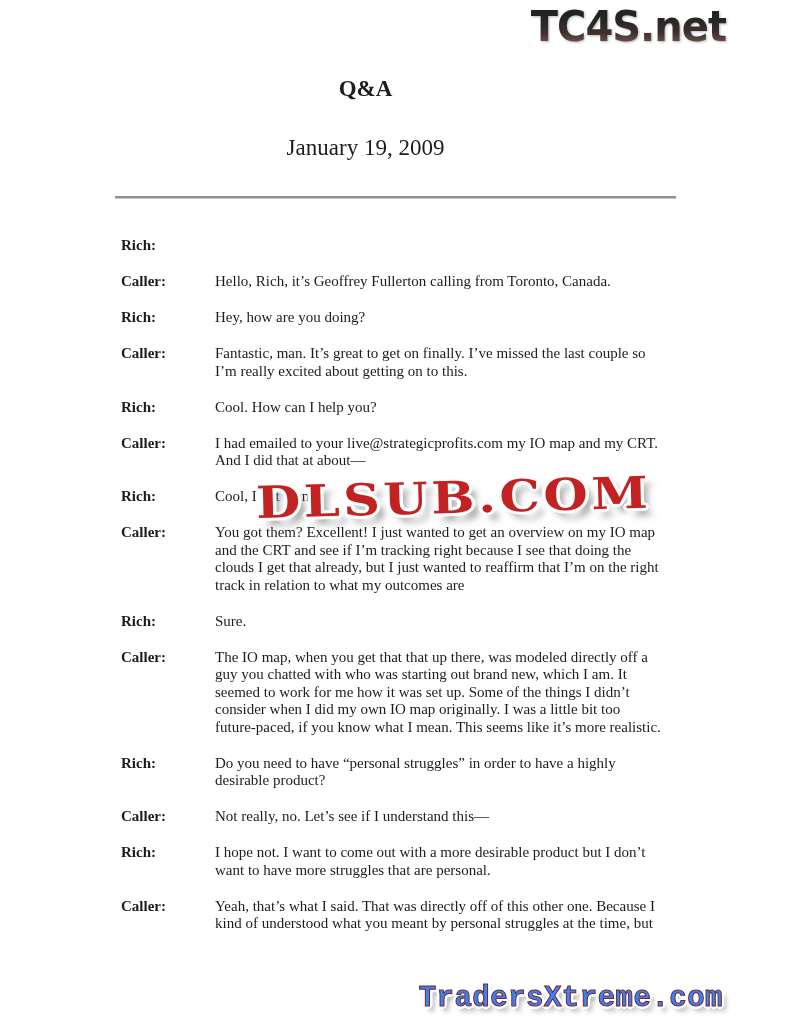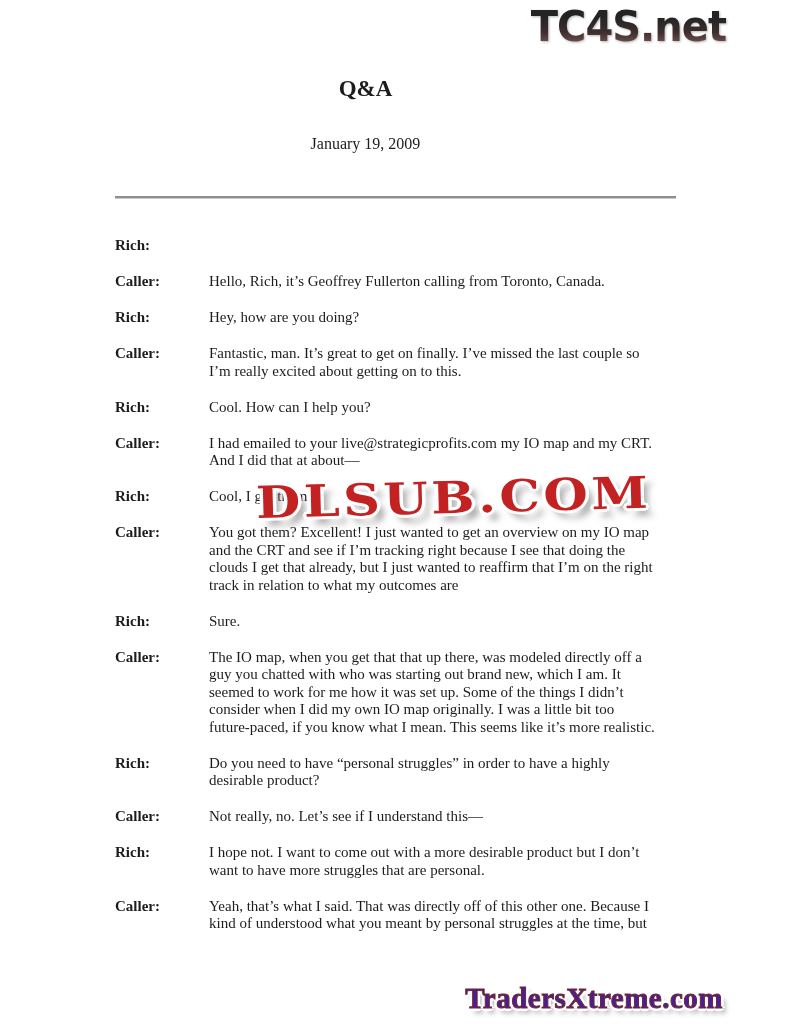--- a/index.html
+++ b/index.html
@@ -45,37 +45,37 @@
     font-size: 23px;
     font-weight: bold;
     margin: 0;
   }
   .date {
     position: absolute;
     top: 135px;
     left: 0;
     width: 100%;
     text-align: center;
-    font-size: 16px;
+    font-size: 23px;
   }
 
   .rule {
     position: absolute;
     top: 196px;
     left: 115px;
     width: 561px;
     height: 2px;
     background: #8f8f8f;
     border-bottom: 1px solid #c9c9c9;
   }
 
   .transcript {
     position: absolute;
     top: 237px;
-    left: 115px;
+    left: 121px;
     width: 600px;
     font-size: 15px;
     line-height: 17.5px;
   }
   .row {
     display: grid;
     grid-template-columns: 94px 1fr;
     margin-bottom: 18.5px;
   }
   .speaker { font-weight: bold; }
@@ -101,25 +101,25 @@
       -3px 0 0 #ffffff, 3px 0 0 #ffffff, 0 -3px 0 #ffffff, 0 3px 0 #ffffff,
       -2px -2px 0 #ffffff, 2px -2px 0 #ffffff, -2px 2px 0 #ffffff, 2px 2px 0 #ffffff,
       6px 8px 6px rgba(110,110,110,0.55);
   }
 
   
   .tx-logo {
     position: absolute;
     top: 982px;
     right: 8px;
-    font-family: Liberation Serif, serif;
+    font-family: Liberation Mono, monospace;
     font-weight: bold;
     font-size: 29px;
     letter-spacing: 0.5px;
-    color: #4c1d95;
+    color: #3b82f6;
     -webkit-text-stroke: 1px #6d2930;
     text-shadow:
       -2px -2px 0 #ffffff, 2px -2px 0 #ffffff, -2px 2px 0 #ffffff, 2px 2px 0 #ffffff,
       -3px 0 0 #ffffff, 3px 0 0 #ffffff, 0 -3px 0 #ffffff, 0 3px 0 #ffffff,
       4px 5px 5px rgba(95,95,95,0.6);
   }
 </style>
 </head>
 <body>
 

